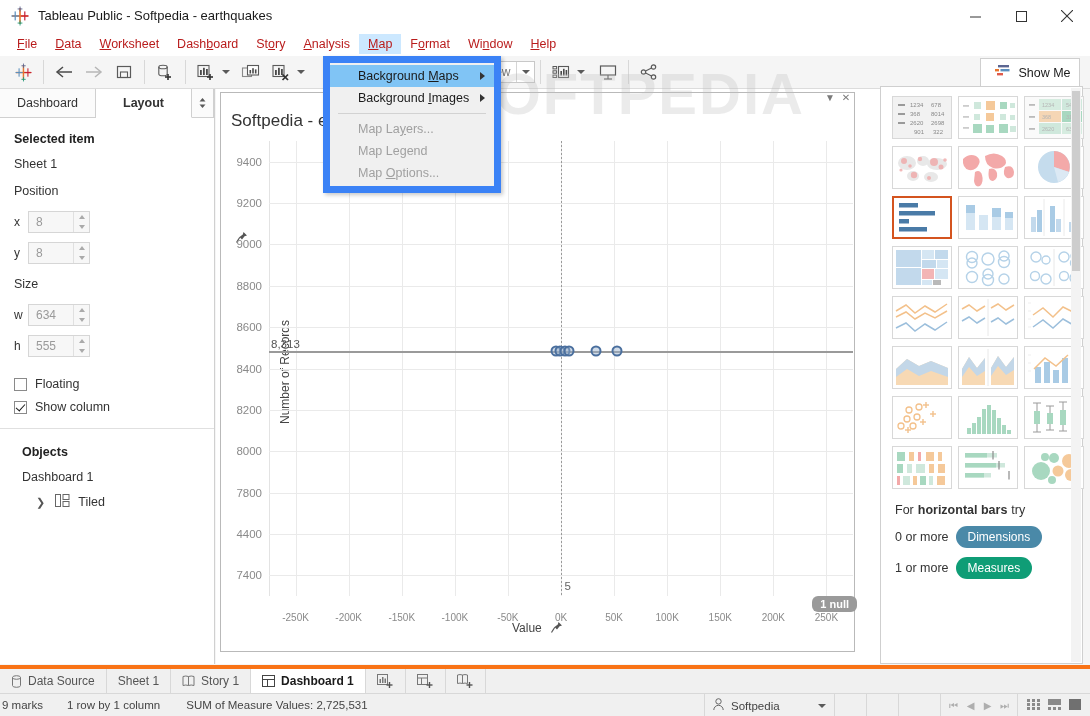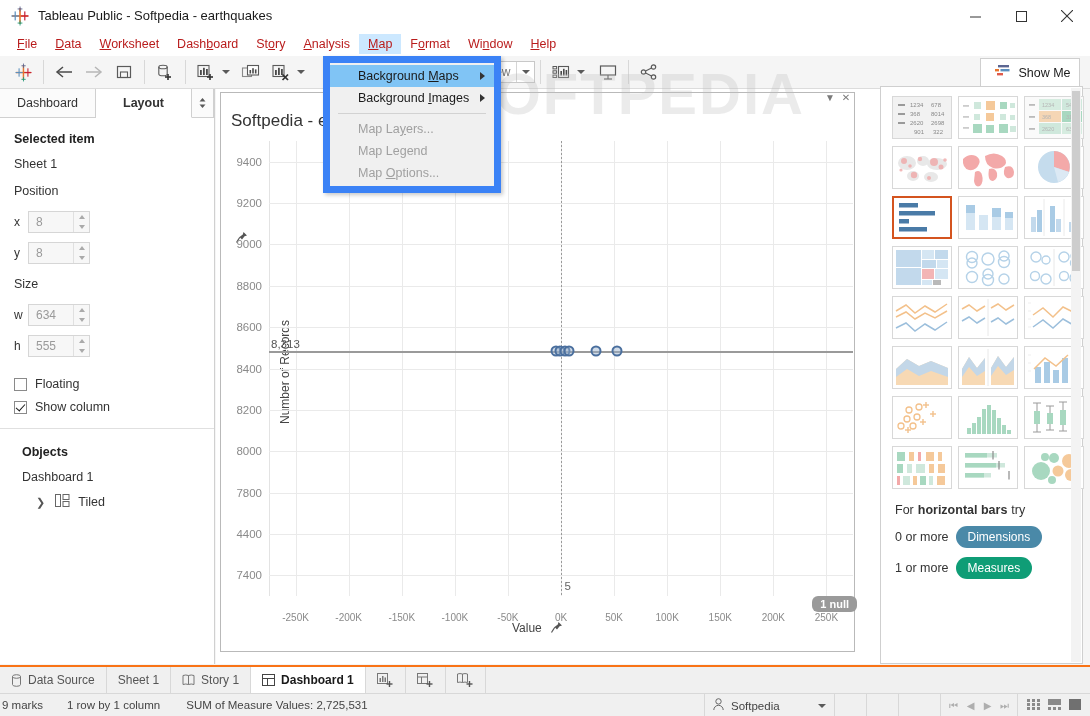--- a/index.html
+++ b/index.html
@@ -116,21 +116,21 @@
   .sm-cell.sel { border:2px solid #d4541f; }
   .sm-foot { padding:14px 0 0 14px; }
   .sm-foot .line { font-size:12.5px; color:#333; margin-bottom:9px; display:flex; align-items:center; }
   .pill { display:inline-block; color:#fff; font-size:12px; padding:4px 12px; border-radius:11px;
           margin-left:7px; }
   .sm-scroll { position:absolute; right:1px; top:1px; width:10px; bottom:1px; background:#f3f3f3; }
   .sm-thumb { position:absolute; right:1px; top:3px; width:8px; height:180px; background:#cdcdcd; }
 
   
   .tabbar { position:absolute; left:0; top:665px; width:1090px; height:28px; background:#f0f0f0;
-            border-top:2px solid #f97316; display:flex; align-items:stretch; }
+            border-top:4px solid #f97316; display:flex; align-items:stretch; }
   .tab { display:flex; align-items:center; padding:0 11px; font-size:12px; color:#555;
          border-right:1px solid #d8d8d8; background:#f0f0f0; }
   .tab.sel { background:#fff; color:#1a1a1a; font-weight:bold; }
   .tab .ic { margin-right:6px; display:flex; align-items:center; }
   .statusbar { position:absolute; left:0; top:693px; width:1090px; height:23px; background:#f0f0f0;
                border-top:1px solid #d8d8d8; display:flex; align-items:center; }
   .st { font-size:11.5px; color:#444; }
   .st-right { position:absolute; right:0; top:0; height:23px; display:flex; align-items:stretch; }
   .st-cell { display:flex; align-items:center; padding:0 8px; border-left:1px solid #d8d8d8; }
   .nav-b { width:17px; display:flex; align-items:center; justify-content:center; color:#aeaeae; font-size:10px; }

